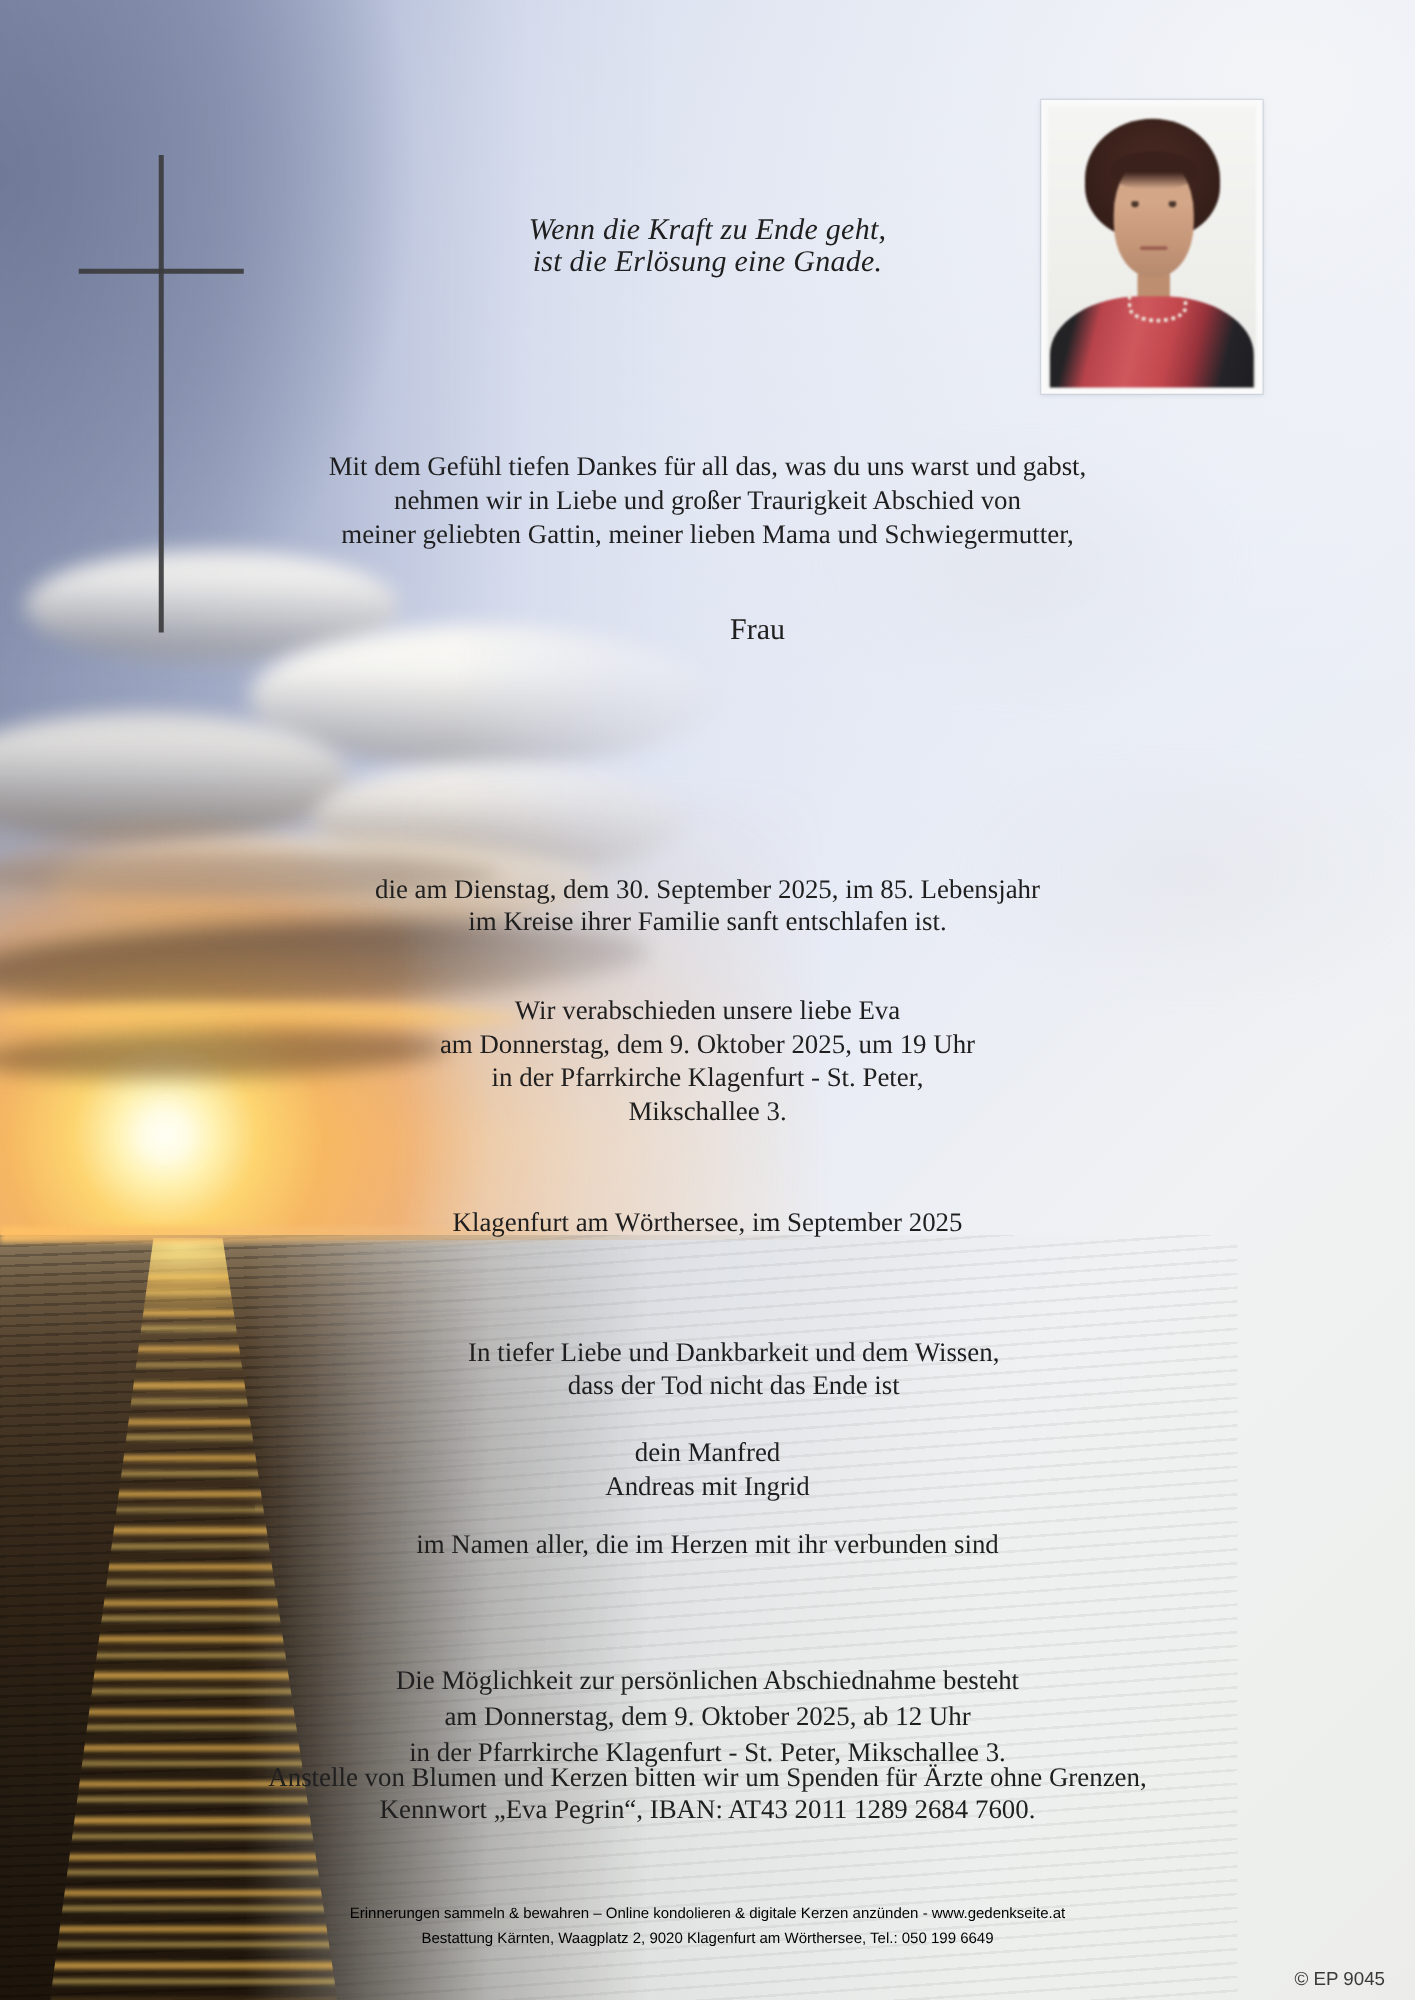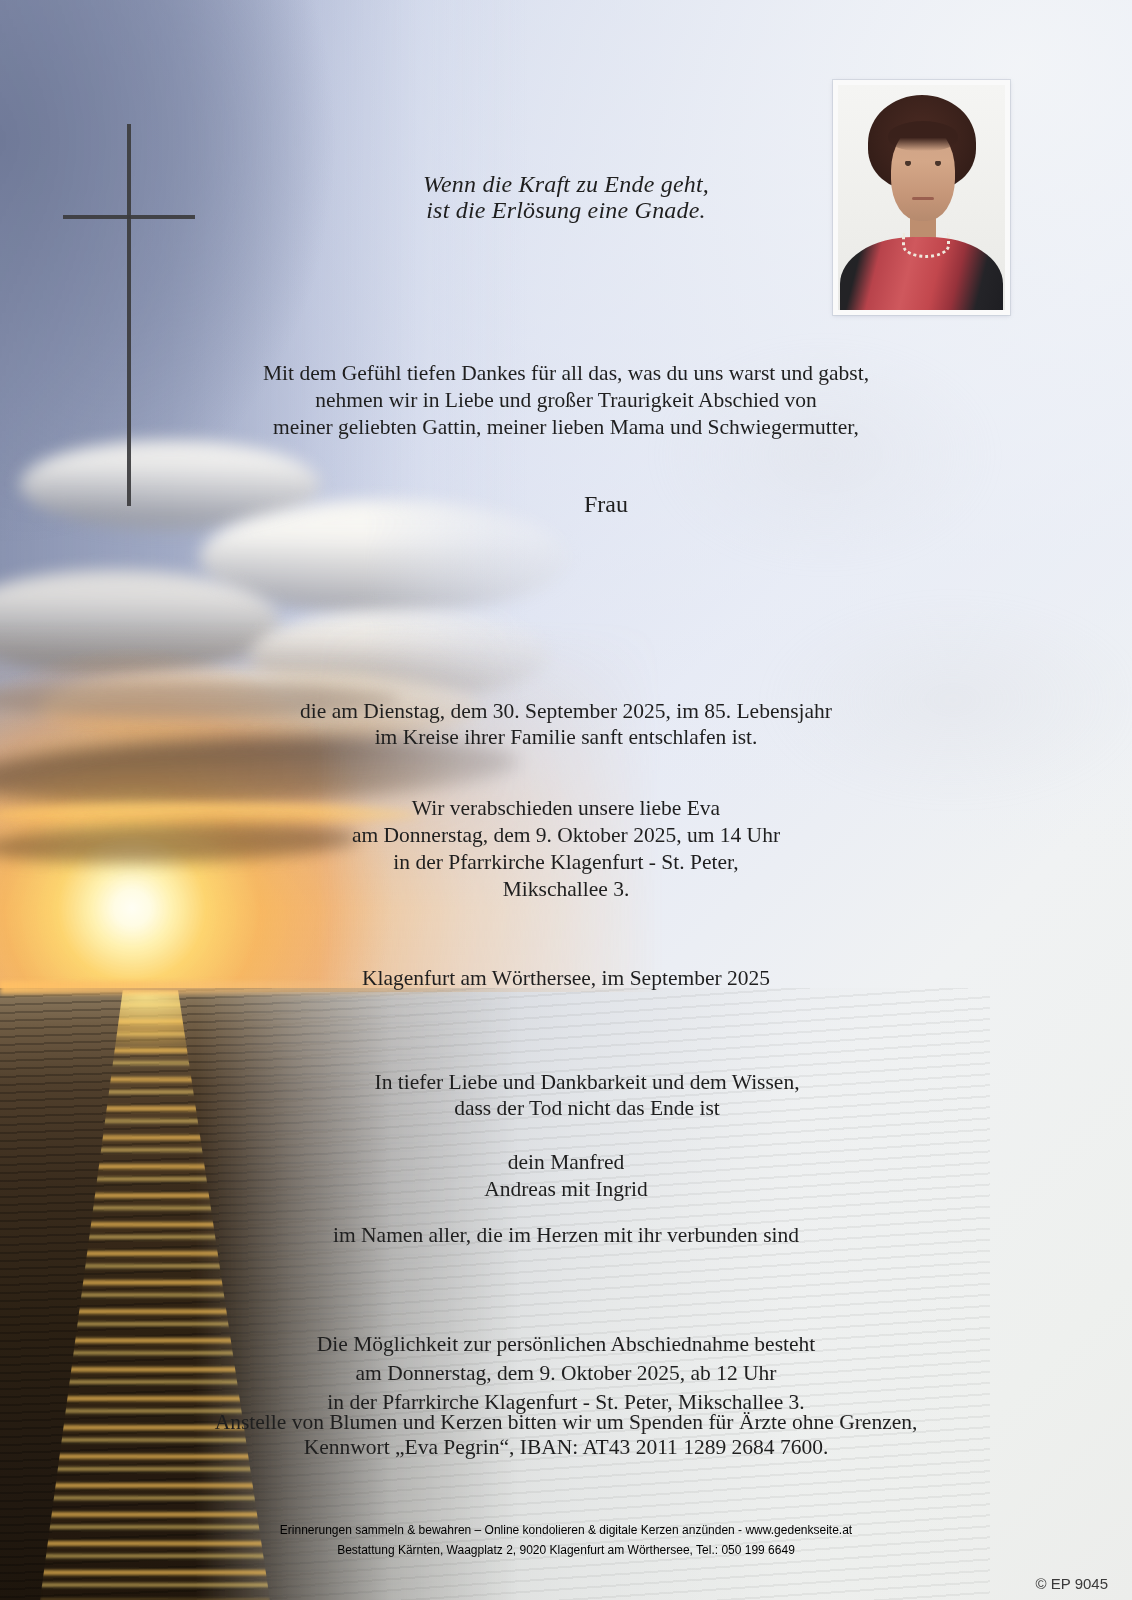--- a/index.html
+++ b/index.html
@@ -210,21 +210,21 @@
   <div class="layer tblock salutation">Frau</div>
 
 
   <div class="layer tblock death">
     <div>die am Dienstag, dem 30. September 2025, im 85. Lebensjahr</div>
     <div>im Kreise ihrer Familie sanft entschlafen ist.</div>
   </div>
 
   <div class="layer tblock farewell">
     <div>Wir verabschieden unsere liebe Eva</div>
-    <div>am Donnerstag, dem 9. Oktober 2025, um 14 Uhr</div>
+    <div>am Donnerstag, dem 9. Oktober 2025, um 19 Uhr</div>
     <div>in der Pfarrkirche Klagenfurt - St. Peter,</div>
     <div>Mikschallee 3.</div>
   </div>
 
   <div class="layer tblock place-date">Klagenfurt am Wörthersee, im September 2025</div>
 
   <div class="layer tblock condolence">
     <div>In tiefer Liebe und Dankbarkeit und dem Wissen,</div>
     <div>dass der Tod nicht das Ende ist</div>
   </div>

